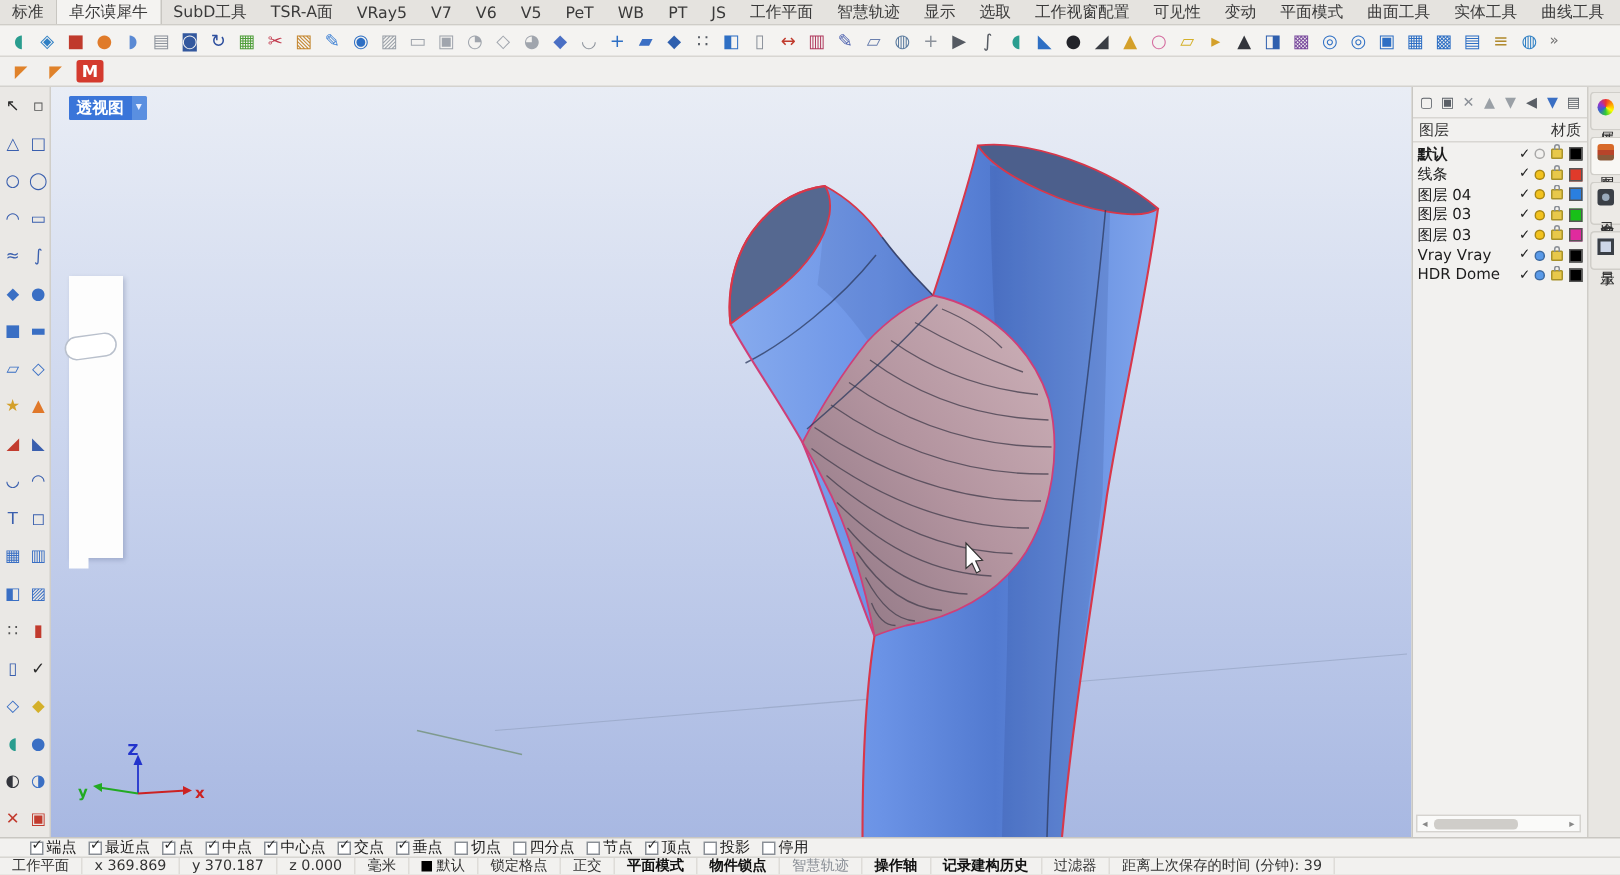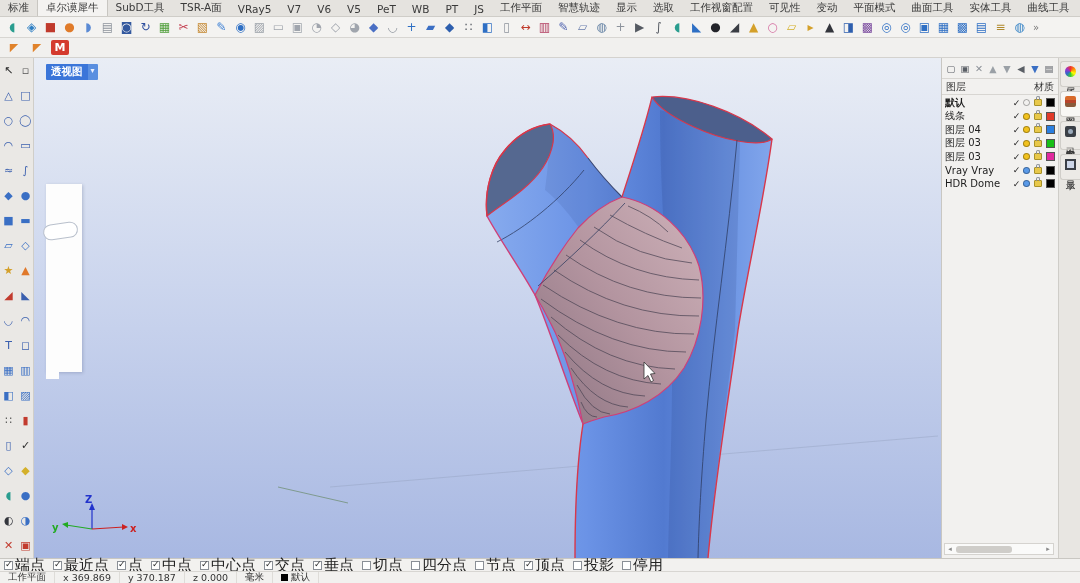--- a/index.html
+++ b/index.html
@@ -79,21 +79,21 @@
   .stlabel{writing-mode:vertical-rl;font-size:9.5px;color:#333;margin-top:3px;letter-spacing:1px;}
   .sticon{width:11px;height:11px;position:relative;flex:0 0 auto;}
   .ti-wheel{border-radius:50%;background:conic-gradient(#e33,#f90,#ff0,#3c3,#36c,#93c,#e33);}
   .ti-layers{border-radius:2px;background:linear-gradient(180deg,#d86a2a 0 34%,#b8442a 34% 67%,#8a5a3a 67% 100%);}
   .ti-camera{background:#3a3f46;border-radius:2px;}
   .ti-camera::after{content:"";position:absolute;inset:3px;border-radius:50%;background:#9aaabb;}
   .ti-monitor{border:2px solid #3a3f46;background:#cdd6e8;box-sizing:border-box;}
 
   
   #osnapbar{left:0;top:558px;width:1080px;height:13px;background:#f2f1ef;border-top:1px solid #c9c7c2;
-            display:flex;align-items:center;font-size:15px;padding-left:4px;box-sizing:border-box;}
+            display:flex;align-items:center;font-size:10px;padding-left:20px;box-sizing:border-box;}
   .snap{display:flex;align-items:center;margin-right:8px;color:#222;white-space:nowrap;}
   .cb{width:9px;height:9px;border:1px solid #8a8f96;background:#fff;margin-right:2px;position:relative;box-sizing:border-box;}
   .cb.on::after{content:"✓";position:absolute;left:0px;top:-2.5px;font-size:9px;color:#2a2a2a;}
 
   
   #statusbar{left:0;top:571px;width:1080px;height:12px;background:#f2f1ef;border-top:1px solid #d8d6d2;
              display:flex;align-items:center;font-size:9.5px;color:#333;box-sizing:border-box;}
   .sseg{padding:0 8px;border-right:1px solid #dedcd8;white-space:nowrap;height:100%;display:flex;align-items:center;}
   .sseg.bold{font-weight:bold;color:#101010;}
   .sseg.dim{color:#8a8f96;}
@@ -665,15 +665,35 @@
   <div id="statusbar" class="abs">
     <span class="sseg">工作平面</span>
     <span class="sseg">x 369.869</span>
     <span class="sseg">y 370.187</span>
     <span class="sseg">z 0.000</span>
     <span class="sseg">毫米</span>
     <span class="sseg">
       <span class="chip"></span>
       <span>默认</span>
     </span>
+    <span style="display:flex;height:100%">
+
+        <span class="sseg">锁定格点</span>
+
+        <span class="sseg">正交</span>
+
+        <span class="sseg bold">平面模式</span>
+
+        <span class="sseg bold">物件锁点</span>
+
+        <span class="sseg dim">智慧轨迹</span>
+
+        <span class="sseg bold">操作轴</span>
+
+        <span class="sseg bold">记录建构历史</span>
+
+        <span class="sseg">过滤器</span>
+
+        <span class="sseg">距离上次保存的时间 (分钟): 39</span>
+      </span>
   </div>
 
 </div>
 
 </body></html>

